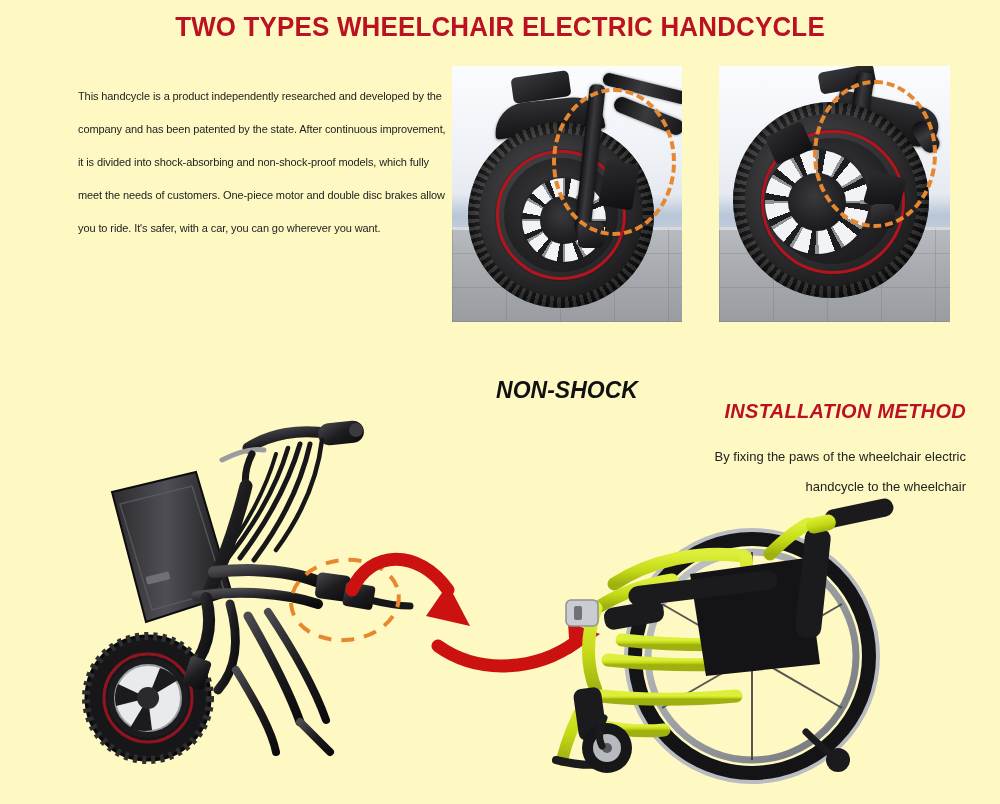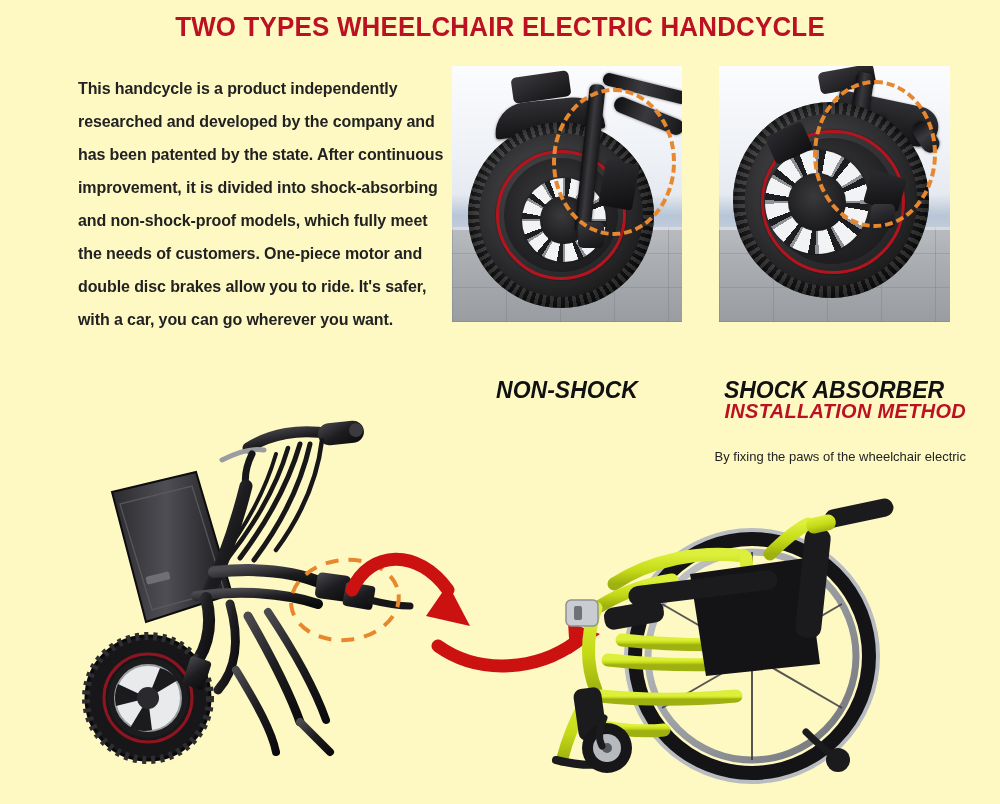--- a/index.html
+++ b/index.html
@@ -35,27 +35,26 @@
     letter-spacing: 0.2px;
     color: #bb1122;
     white-space: nowrap;
     transform: scaleX(0.96);
   }
 
   
   .intro-paragraph {
     position: absolute;
     left: 78px;
-    top: 72px;
+    top: 80px;
     width: 368px;
-    font-size: 16px;
+    font-size: 11px;
     line-height: 33px;
     color: #222222;
     letter-spacing: -0.1px;
-    font-weight: bold;
   }
 
   
   .photo {
     position: absolute;
     overflow: hidden;
     background: #e9edf2;
   }
   .photo-nonshock {
     left: 452px;
@@ -287,25 +286,25 @@
 
     <div class="caliper" style="left:50px; top:62px; width:40px; height:30px; transform:rotate(-24deg);"></div>
     <div class="caliper" style="left:148px; top:108px; width:36px; height:34px; transform:rotate(16deg);"></div>
     <div class="hub-box" style="left:152px; top:138px; width:24px; height:24px;"></div>
     <div class="fork" style="left:190px; top:62px; width:34px; height:18px; transform:rotate(56deg); border-radius:12px;"></div>
 
     <div class="dash-ring" style="left:94px; top:14px; width:116px; height:140px;"></div>
   </div>
 
   <div class="caption caption-nonshock">NON-SHOCK</div>
-  <div class="caption caption-shock">SHOCK ABSORBER</div>
 
   <div class="install-title">INSTALLATION METHOD</div>
   <div class="install-sub">
     <div>By fixing the paws of the wheelchair electric</div>
+    <div>handcycle to the wheelchair</div>
   </div>
 
   <div class="stage">
 
     <svg width="1000" height="396" viewBox="0 0 1000 396">
       <defs>
         <linearGradient id="metalDark" x1="0" y1="0" x2="1" y2="1">
           <stop offset="0%" stop-color="#4a4a4f"></stop>
           <stop offset="50%" stop-color="#1d1d20"></stop>
           <stop offset="100%" stop-color="#0b0b0d"></stop>

